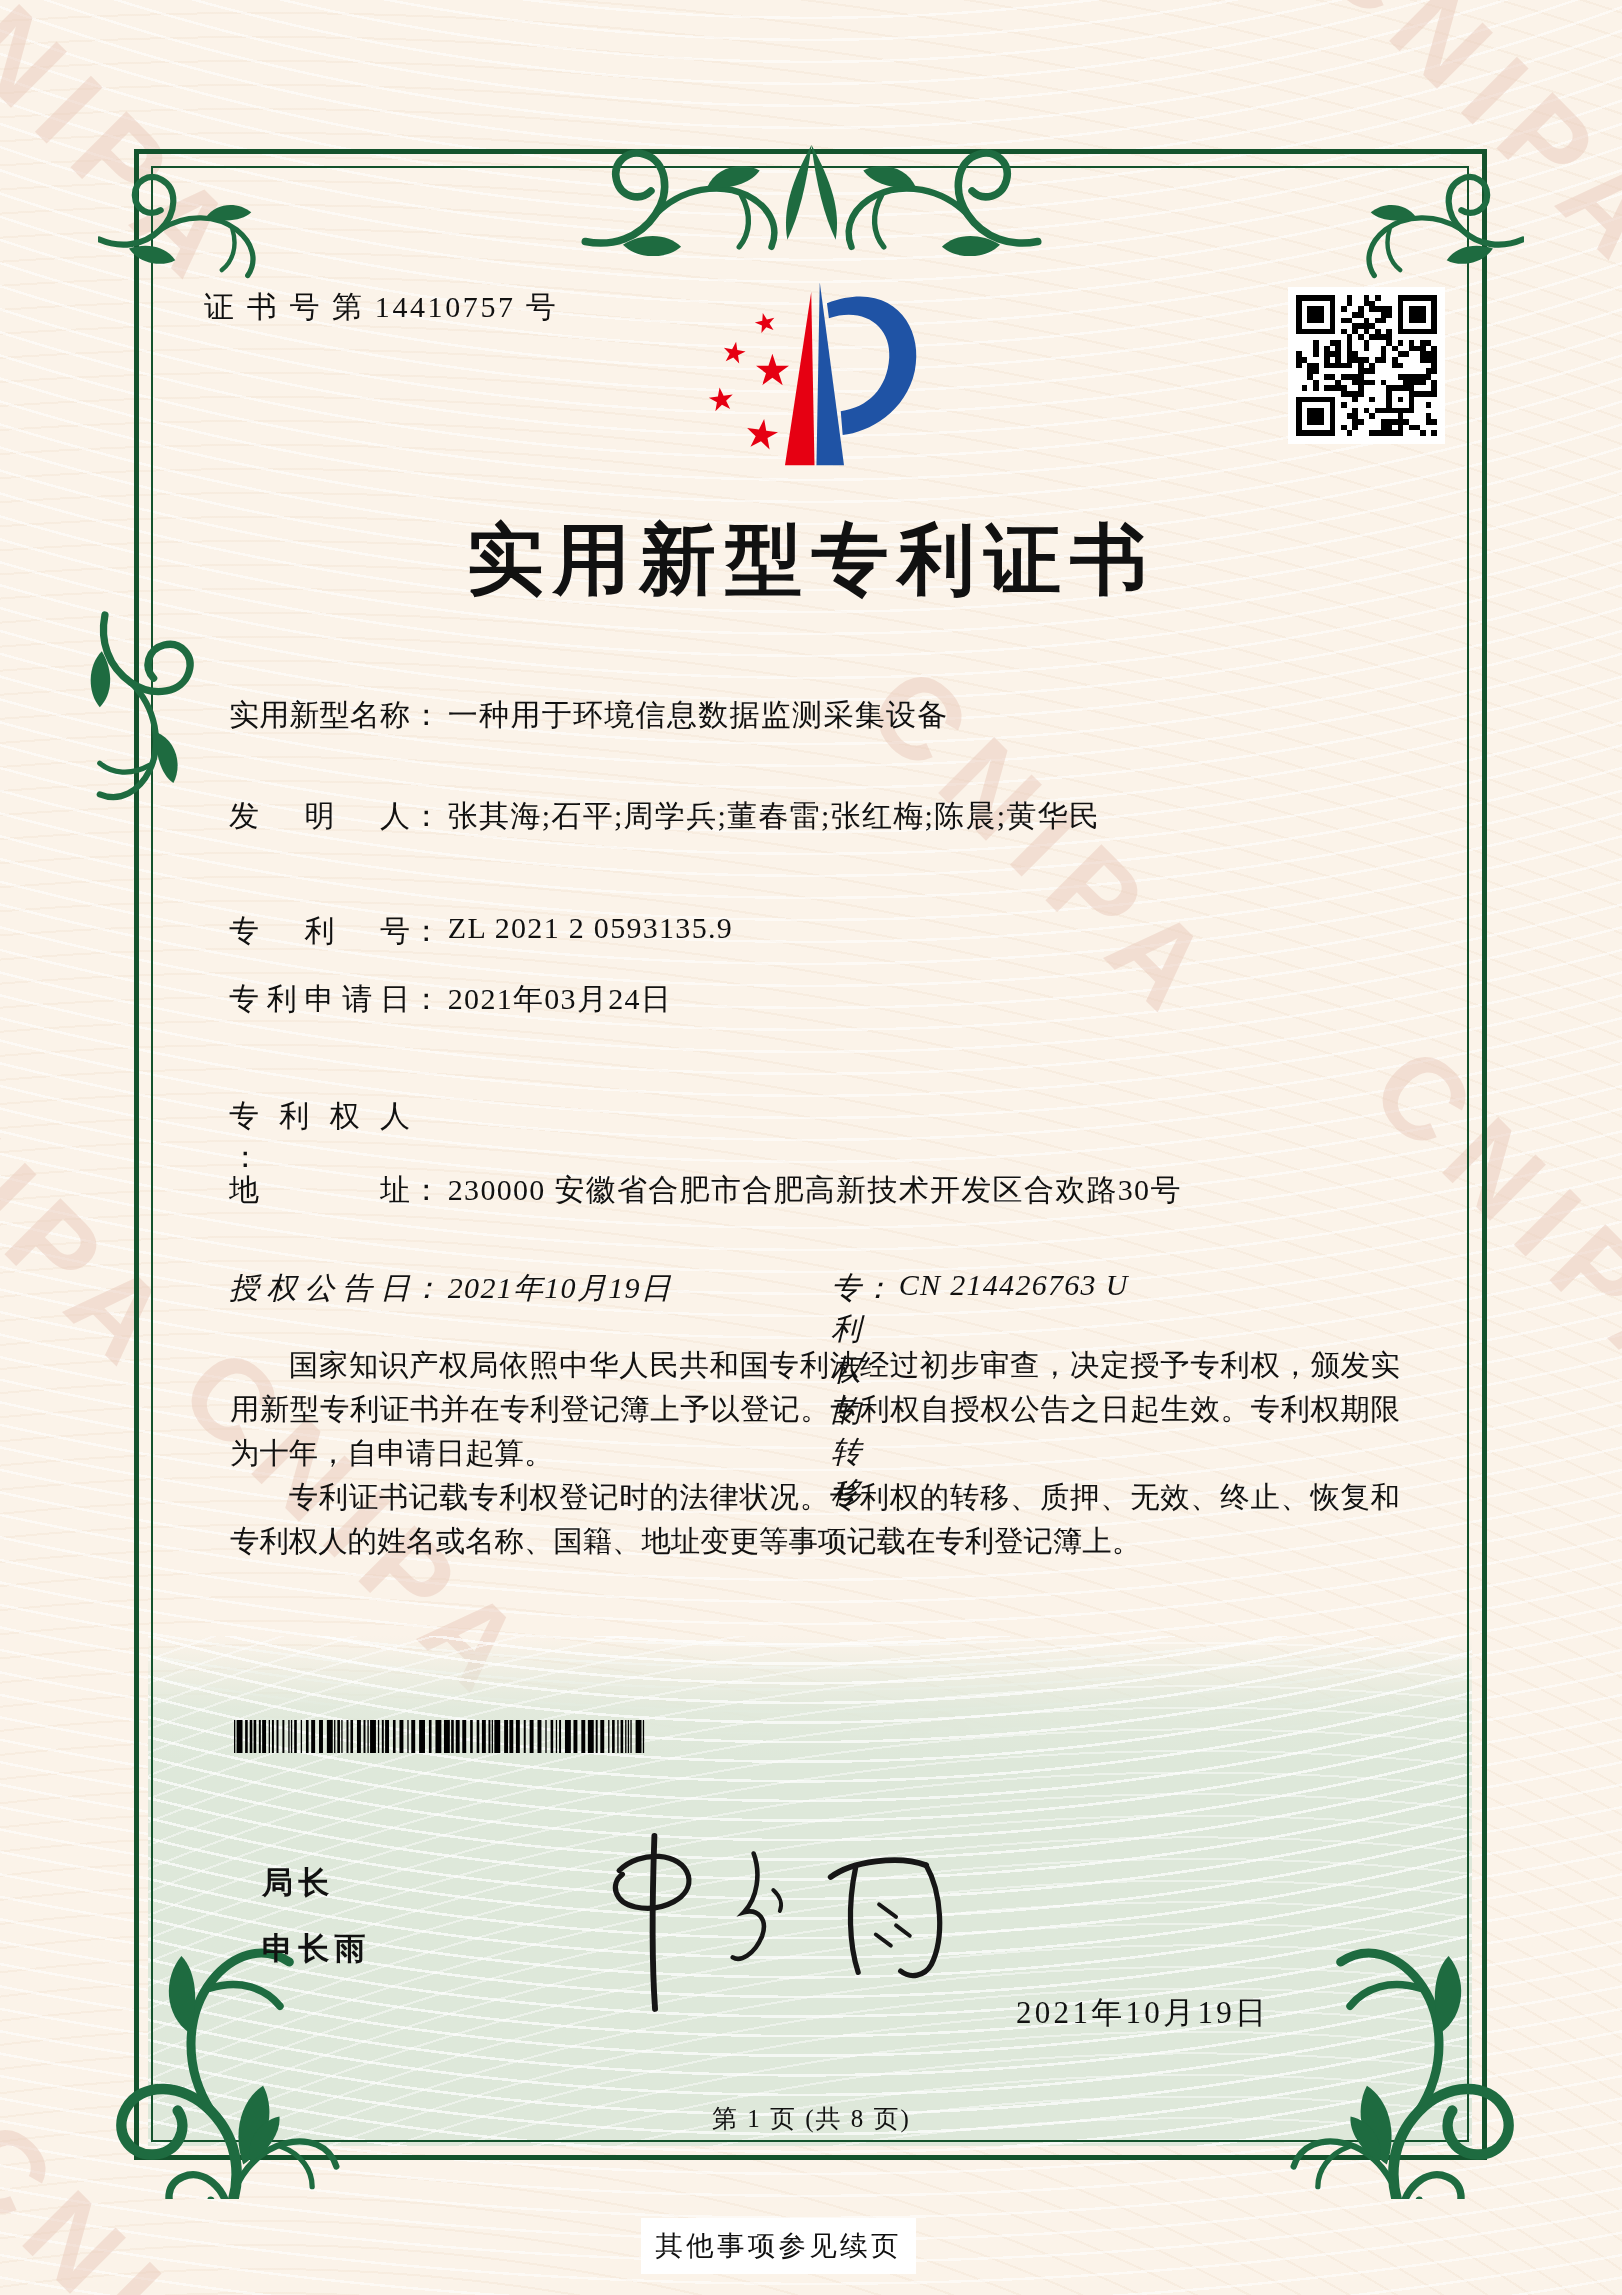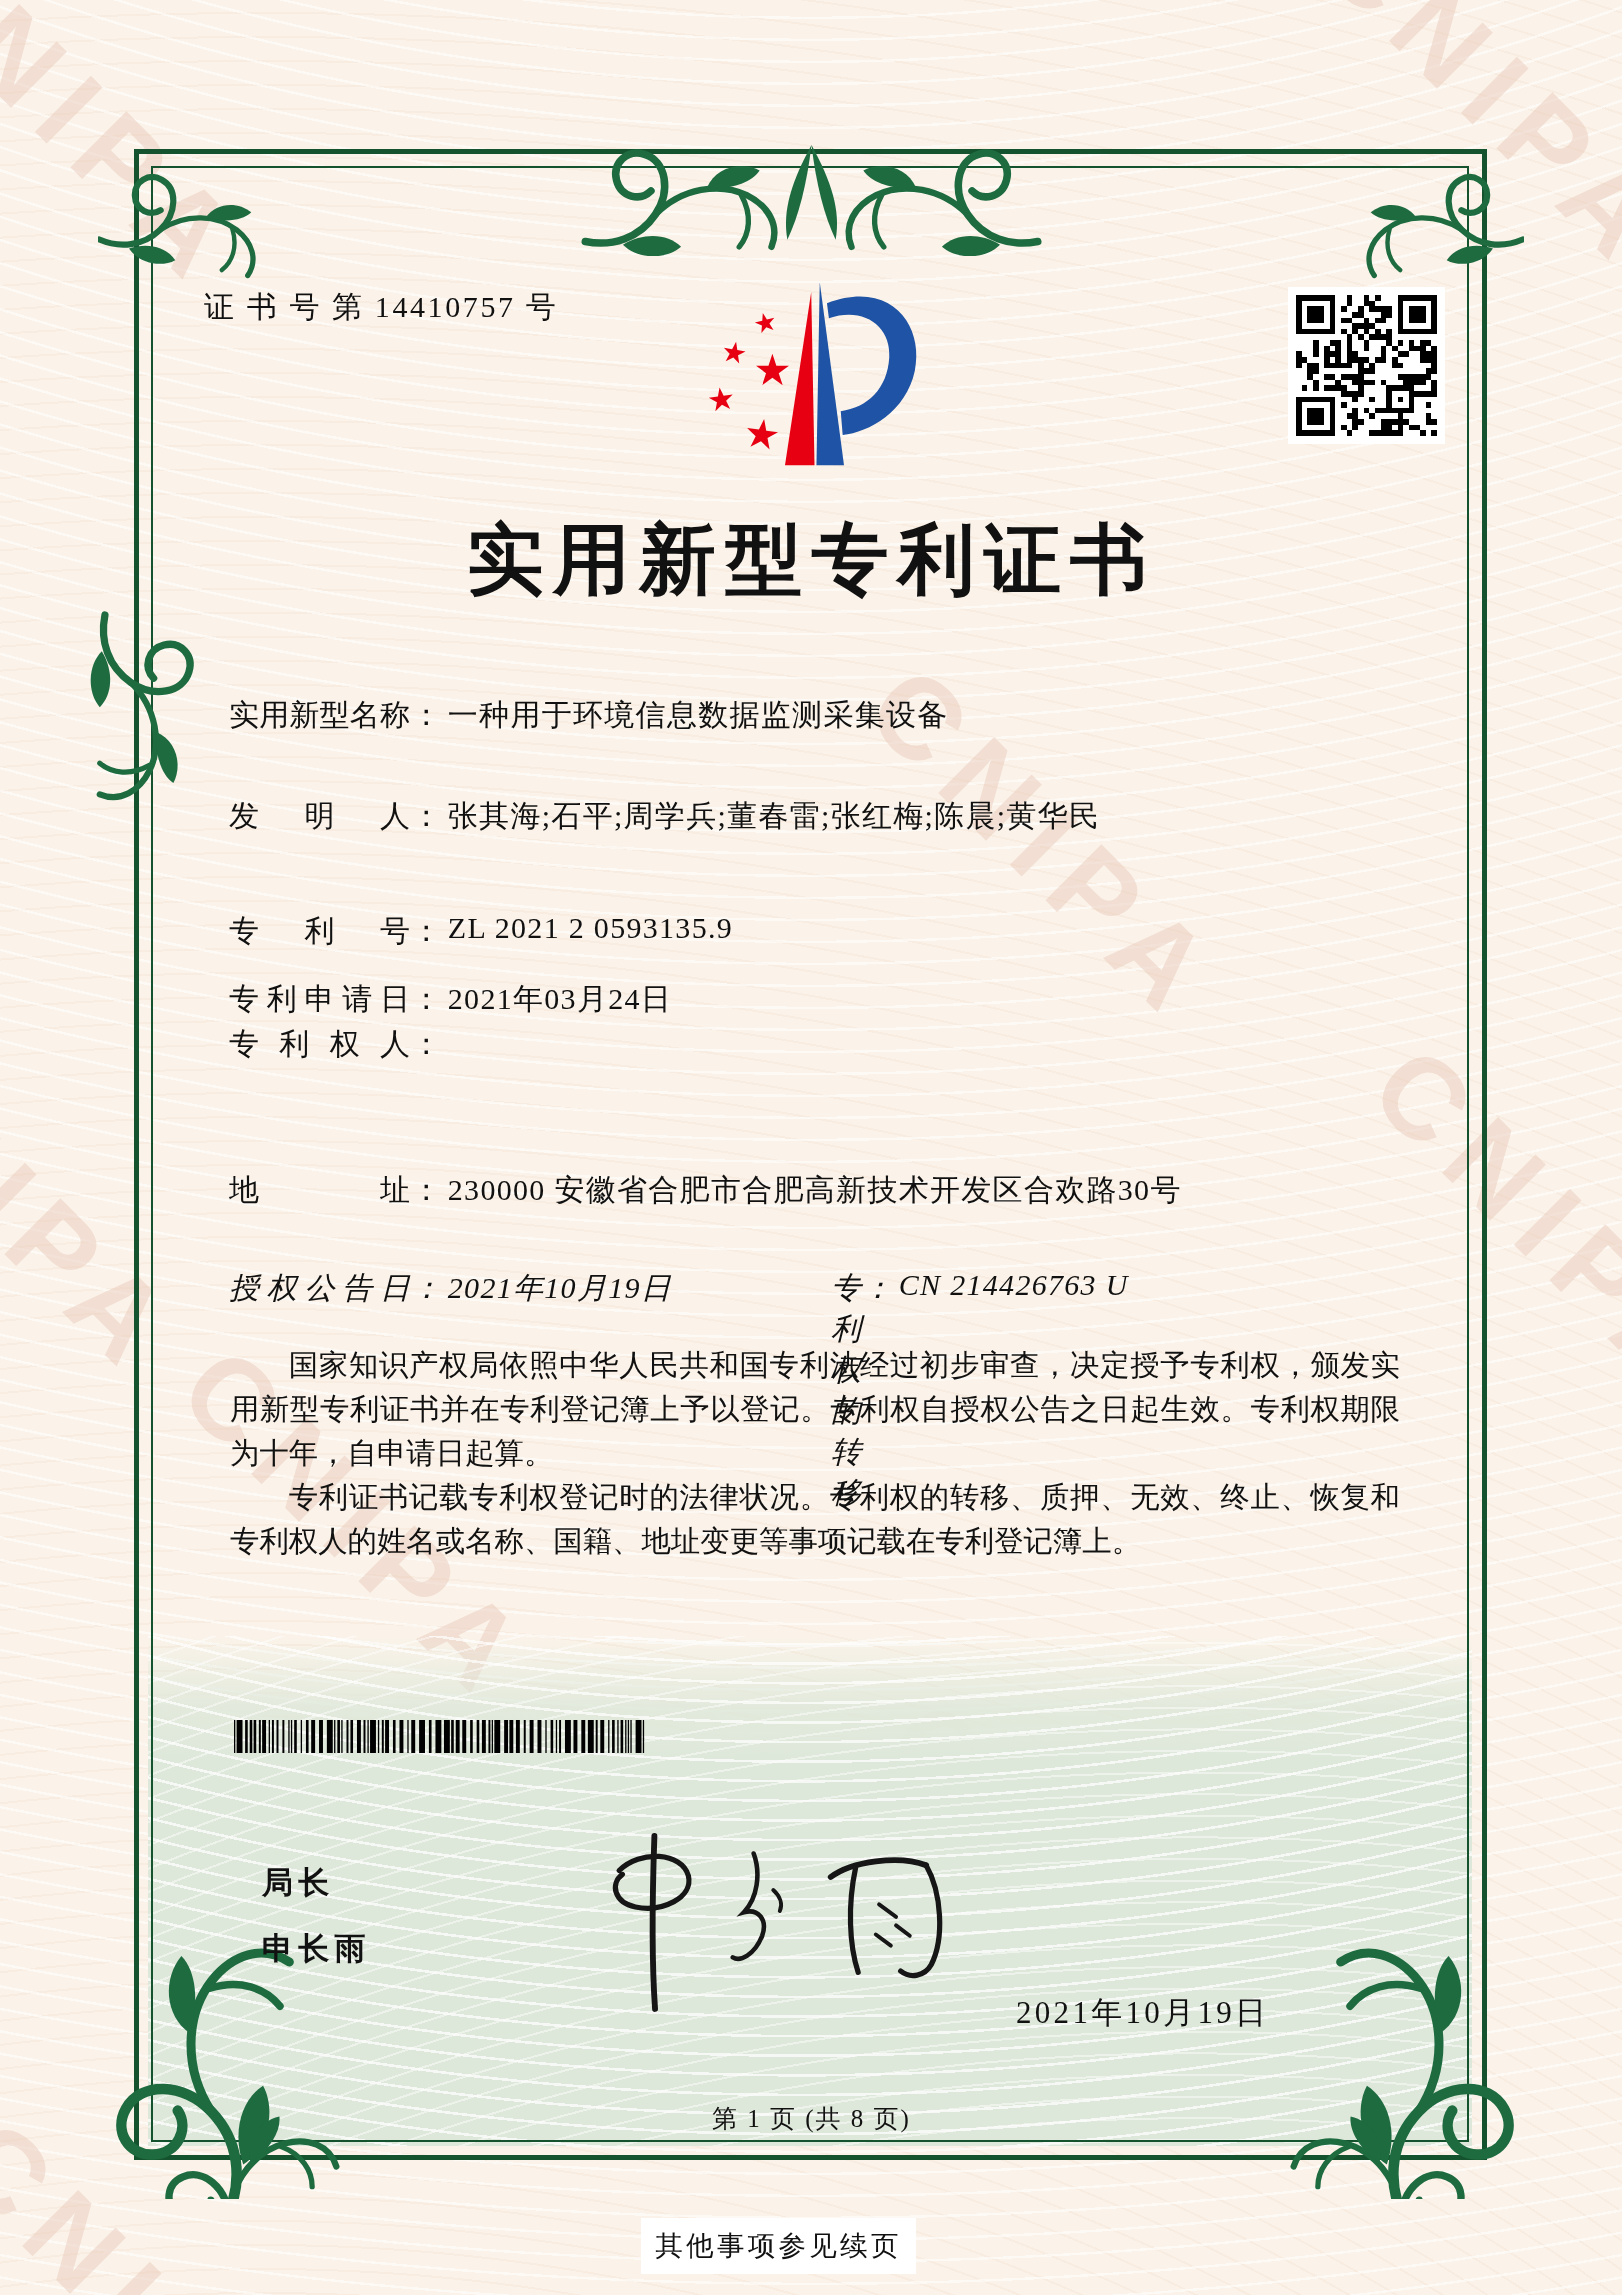--- a/index.html
+++ b/index.html
@@ -379,21 +379,21 @@
 <div class="field-row" style="top:895px;margin-top:16px;">
   <span class="flabel">专利号</span>
     <span class="colon">：</span>
   <span class="fvalue">ZL 2021 2 0593135.9</span>
 </div>
 <div class="field-row" style="top:979px;">
   <span class="flabel">专利申请日</span>
     <span class="colon">：</span>
   <span class="fvalue">2021年03月24日</span>
 </div>
-<div class="field-row" style="top:1024px;">
+<div class="field-row" style="top:1096px;flex-direction:column;">
   <span class="flabel">专利权人</span>
     <span class="colon">：</span>
 </div>
 <div class="field-row" style="top:1170px;">
   <span class="flabel">地址</span>
     <span class="colon">：</span>
   <span class="fvalue">230000 安徽省合肥市合肥高新技术开发区合欢路30号</span>
 </div>
 <div class="field-row" style="top:1268px;font-style:italic;">
   <span class="flabel">授权公告日</span>

